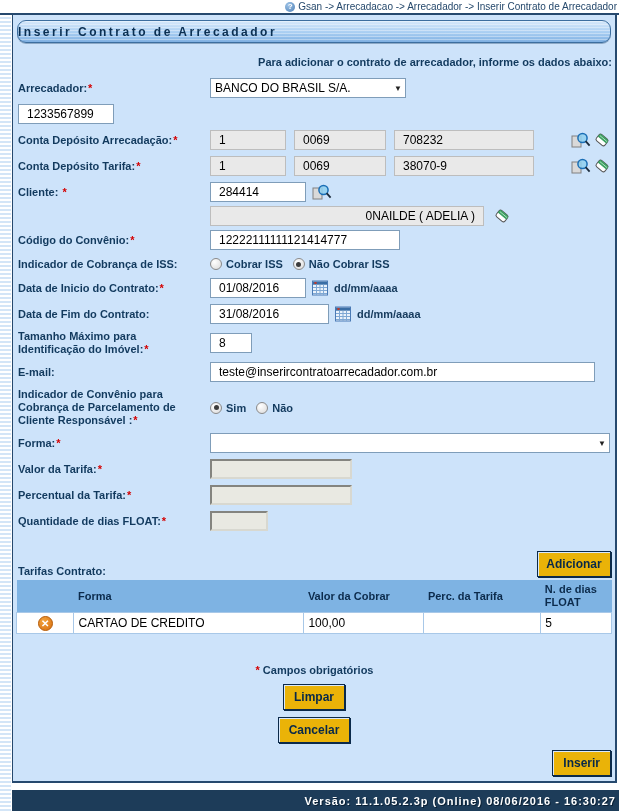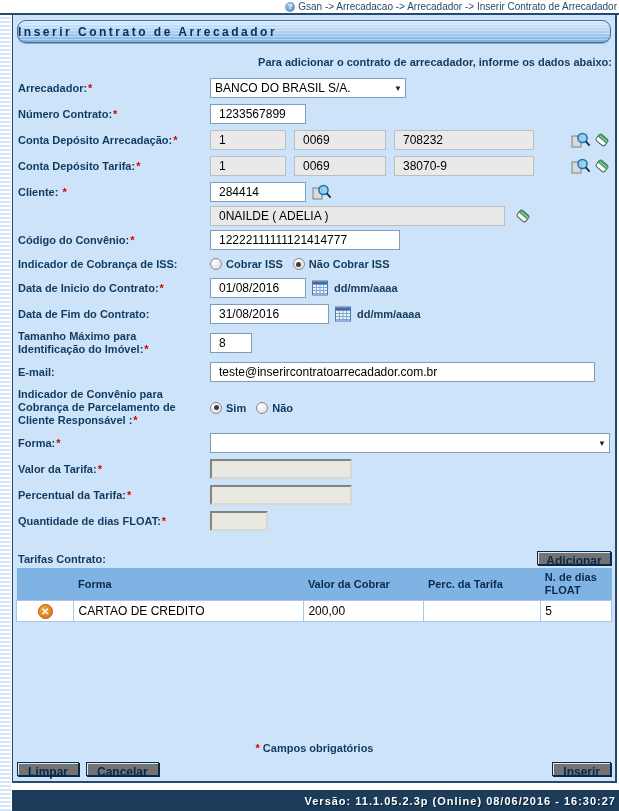--- a/index.html
+++ b/index.html
@@ -84,23 +84,23 @@
     flex: none; position: relative;
   }
   input[type="radio"]:checked::after {
     content: ""; position: absolute; left: 2.5px; top: 2.5px;
     width: 5px; height: 5px; border-radius: 50%; background: #3c3c3c;
   }
   
   .tarifas-head { display: flex; align-items: flex-end; margin: 14px 0 3px 2px; }
   .section-lbl { font-size: 11px; font-weight: bold; color: #123a5e; }
   .btn {
-    background: #737373; color: #07284a; font-family: "Liberation Sans", sans-serif;
+    background: #eab308; color: #07284a; font-family: "Liberation Sans", sans-serif;
     font-size: 12px; font-weight: bold; text-align: center;
-    border: 1px solid #0b2a4a; padding: 2px 10px; height: 14px;
+    border: 1px solid #0b2a4a; padding: 2px 10px; height: 26px;
     box-shadow: inset 1px 1px 0 #d9e9fb, 1px 1px 0 #0b2a4a;
     cursor: pointer;
   }
   .btn-adicionar { margin-left: auto; margin-right: 1px; width: 74px; padding: 2px 4px; }
   table.tarifas { width: 100%; border-collapse: collapse; table-layout: fixed; }
   table.tarifas th {
     background: #7eb3e3; color: #0c2b4c; font-size: 11px; font-weight: bold;
     text-align: left; padding: 3px 4px; line-height: 13px; vertical-align: middle;
   }
   table.tarifas td {
@@ -112,21 +112,21 @@
   col.c-valor { width: 119px; } col.c-perc { width: 116px; } col.c-dias { width: 70px; }
   .del-icon {
     display: inline-block; width: 15px; height: 15px; border-radius: 50%;
     background: radial-gradient(circle at 35% 30%, #f2a23c, #d86f10);
     border: 1px solid #b55d0c; color: #fff; font-size: 10px; font-weight: bold;
     line-height: 13px; text-align: center; cursor: pointer;
   }
   
   .spacer { flex: 1 1 auto; }
   .campos { text-align: center; font-size: 11px; font-weight: bold; color: #123a5e; margin-bottom: 8px; }
-  .btnrow { display: flex; align-items: center; margin: 0 1px 5px 1px; gap: 7px; }
+  .btnrow { display: flex; align-items: center; margin: 0 1px 5px 1px; gap: 7px; flex-direction: column; }
   .btn-inserir { margin-left: auto; }
   .footer {
     position: absolute; left: 12px; right: 0; top: 790px; height: 21px;
     background: #1d3c59; color: #ffffff;
     font-size: 11px; font-weight: bold; letter-spacing: 1px;
     display: flex; align-items: center; justify-content: flex-end;
     padding-right: 3px; text-shadow: 1px 1px 0 #0a1f33;
   }
   svg { display: block; }
 </style>
@@ -150,21 +150,20 @@
 
   <div class="frow">
     <div class="flabel"><span>Arrecadador:</span><span class="req">*</span></div>
     <div class="selbox" style="width:196px">
       <span>BANCO DO BRASIL S/A.</span>
       <span class="caret">▼</span>
     </div>
   </div>
 
   <div class="frow">
-    <div class="flabel"><span>Número Contrato:</span><span class="req">*</span></div>
     <input class="txt" style="width: 96px;" value="1233567899">
   </div>
 
   <div class="frow">
     <div class="flabel"><span>Conta Depósito Arrecadação:</span><span class="req">*</span></div>
     <input class="txt ro gap8" style="width: 76px;" readonly="" value="1">
     <input class="txt ro gap8" style="width: 92px;" readonly="" value="0069">
     <input class="txt ro" style="width: 140px;" readonly="" value="708232">
     <span class="icons-right">
       <span class="icon-btn">
@@ -218,21 +217,21 @@
         <input class="txt" style="width: 96px;" value="284414">
         <span class="icon-btn">
           <svg width="20" height="17" viewBox="0 0 20 17">
               <rect x="1" y="4" width="9" height="11" fill="#d9d9d9" stroke="#808080"></rect>
               <circle cx="11.5" cy="6" r="4.6" fill="#8fd0ee" fill-opacity="0.85" stroke="#1a6eb5" stroke-width="1.5"></circle>
               <line x1="14.6" y1="9.2" x2="18.6" y2="13.6" stroke="#1b2c3d" stroke-width="1.8"></line>
             </svg>
         </span>
       </div>
       <div style="display:flex;align-items:center;gap:10px;margin-top:4px">
-        <input class="txt ro" style="width: 295px;" readonly="" value="0NAILDE ( ADELIA )">
+        <input class="txt ro" style="width: 274px; text-align: right;" readonly="" value="0NAILDE ( ADELIA )">
         <span class="icon-btn">
           <svg width="17" height="17" viewBox="0 0 17 17">
               <g transform="rotate(40 8 8)">
                 <rect x="2.5" y="4" width="11" height="8" rx="2" fill="#ffffff" stroke="#555555"></rect>
                 <path d="M4.5 4 h7 a2 2 0 0 1 2 2 v2 h-11 v-2 a2 2 0 0 1 2-2 z" fill="#3aa060"></path>
                 <line x1="3.5" y1="6" x2="13" y2="6" stroke="#bfe8cf" stroke-width="0.8"></line>
               </g>
             </svg>
         </span>
       </div>
@@ -354,21 +353,21 @@
         <th>Forma</th>
         <th>Valor da Cobrar</th>
         <th>Perc. da Tarifa</th>
         <th>N. de dias FLOAT</th>
       </tr>
     </thead>
     <tbody>
       <tr>
         <td class="c"><span class="del-icon">✕</span></td>
         <td>CARTAO DE CREDITO</td>
-        <td>200,00</td>
+        <td>100,00</td>
         <td></td>
         <td>5</td>
       </tr>
     </tbody>
   </table>
 
   <div class="spacer"></div>
 
   <div class="campos">
     <span class="req">*</span>

